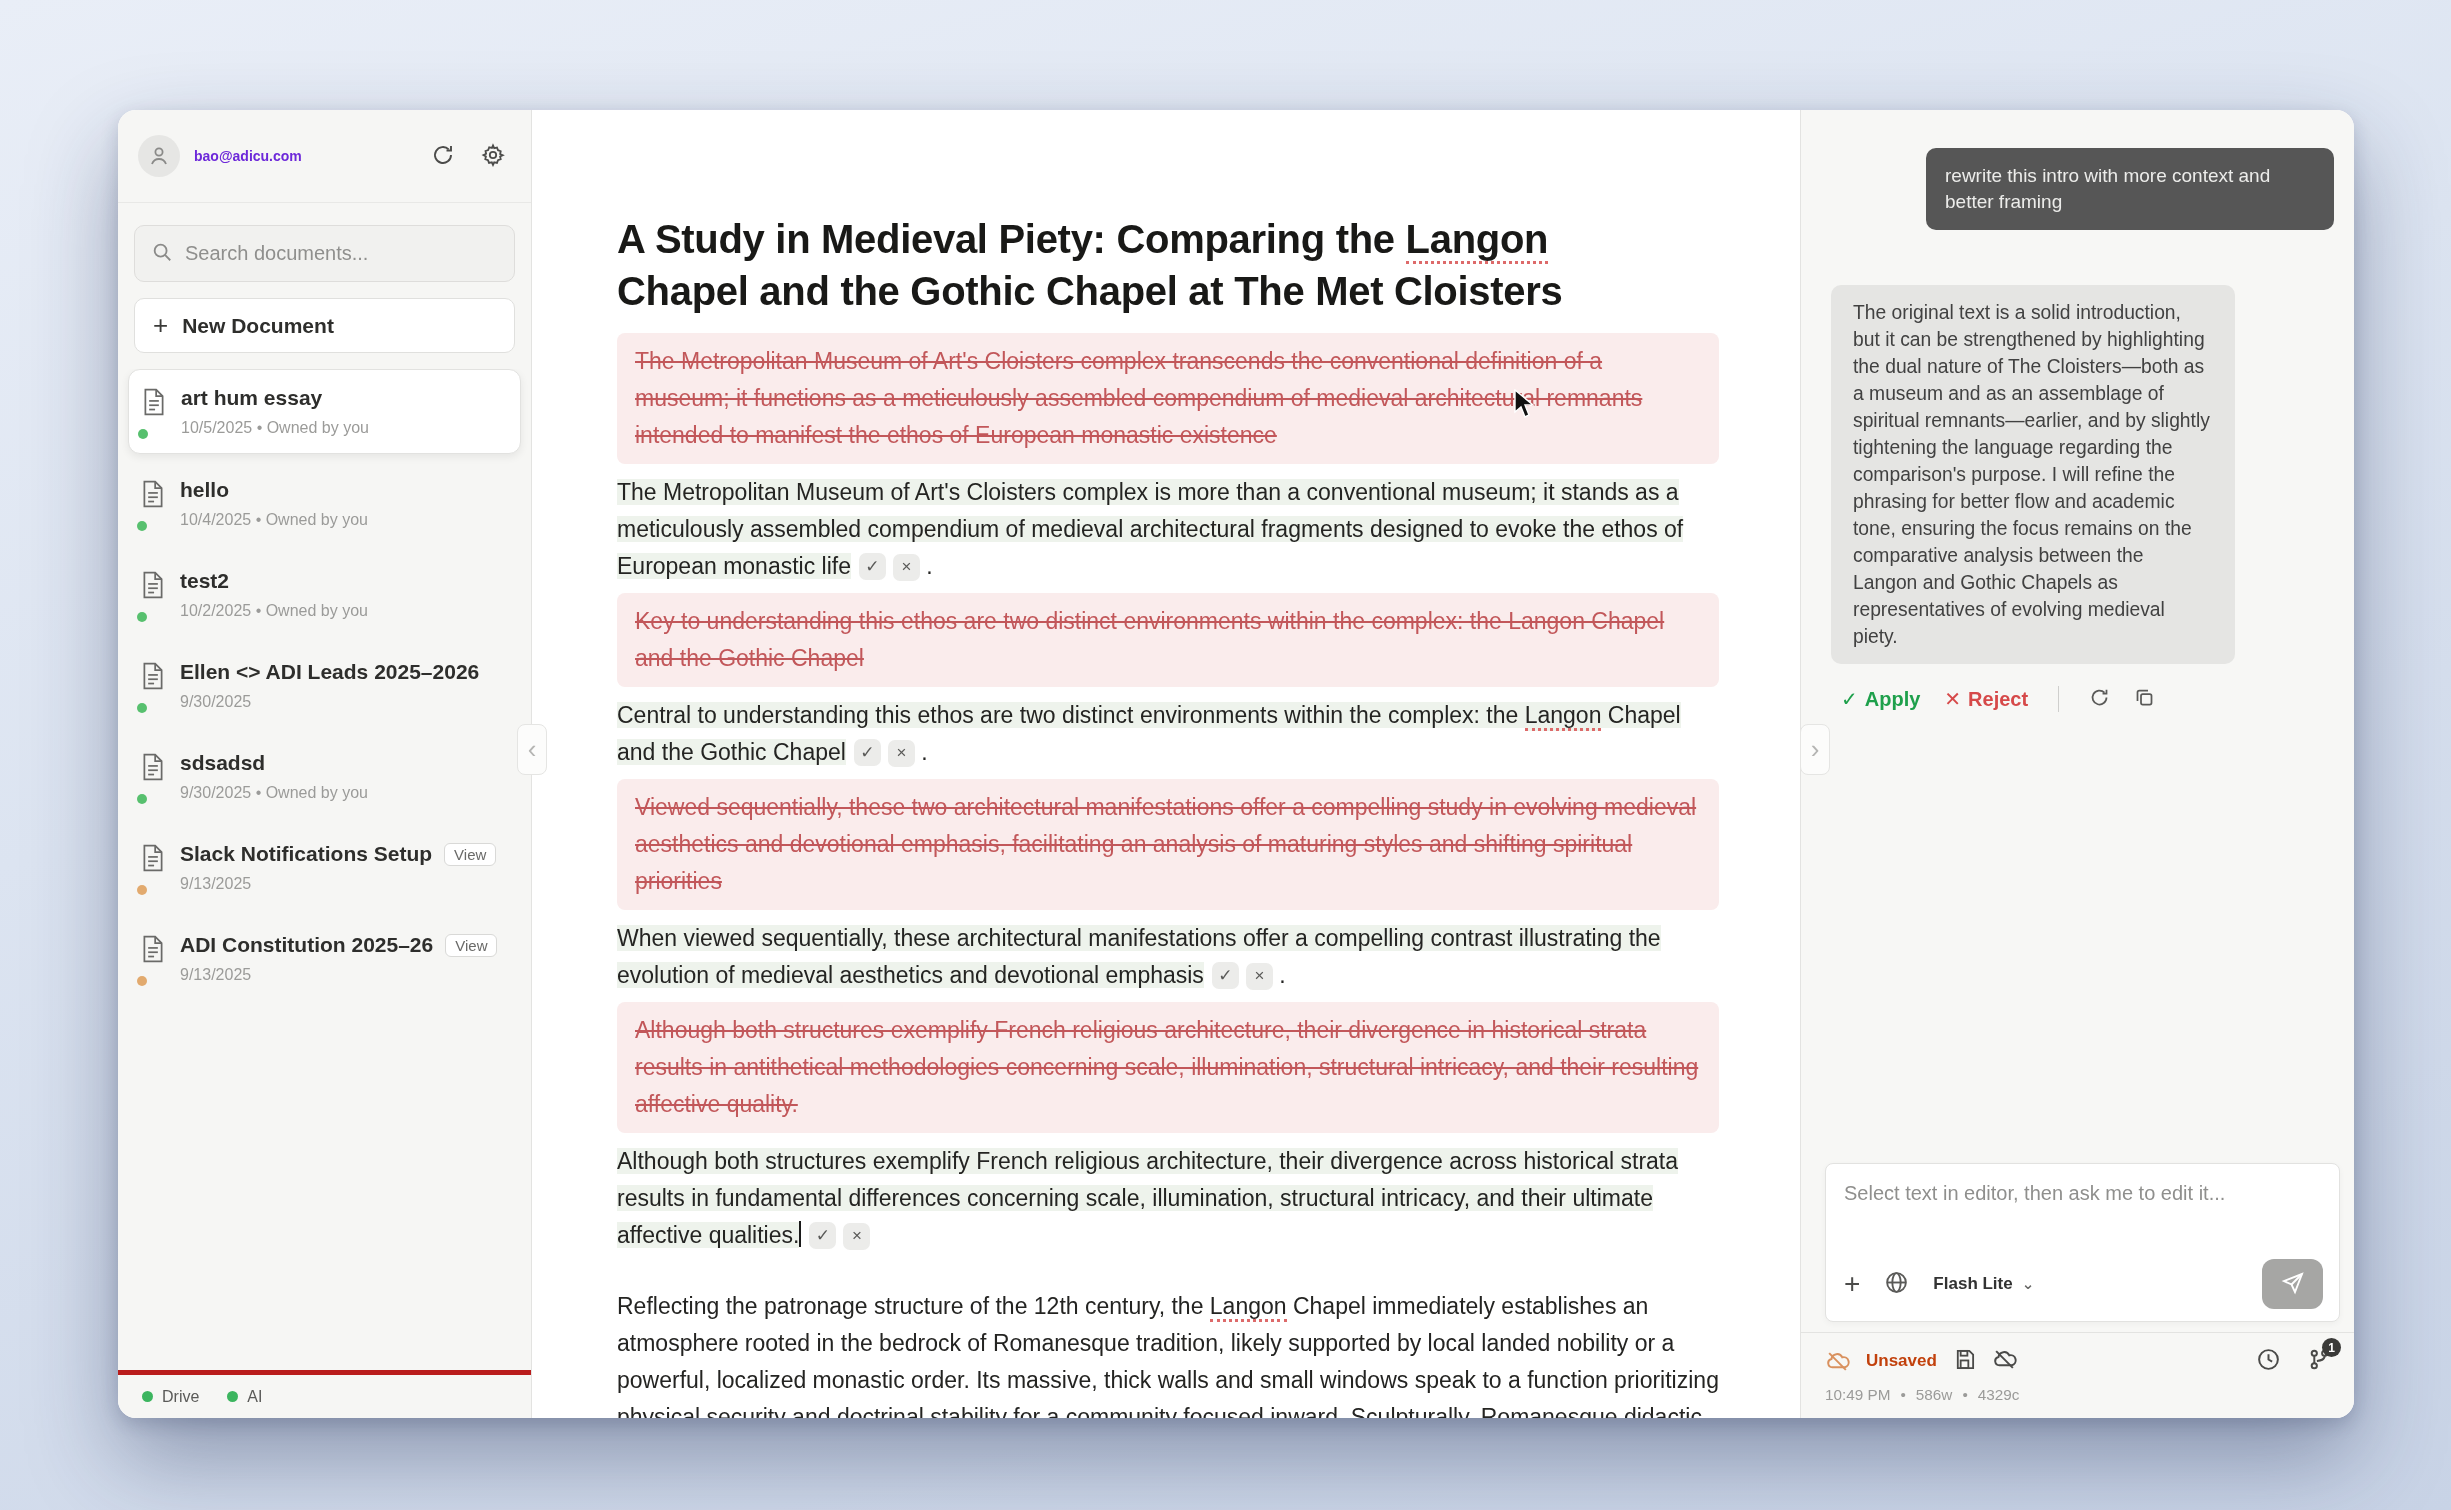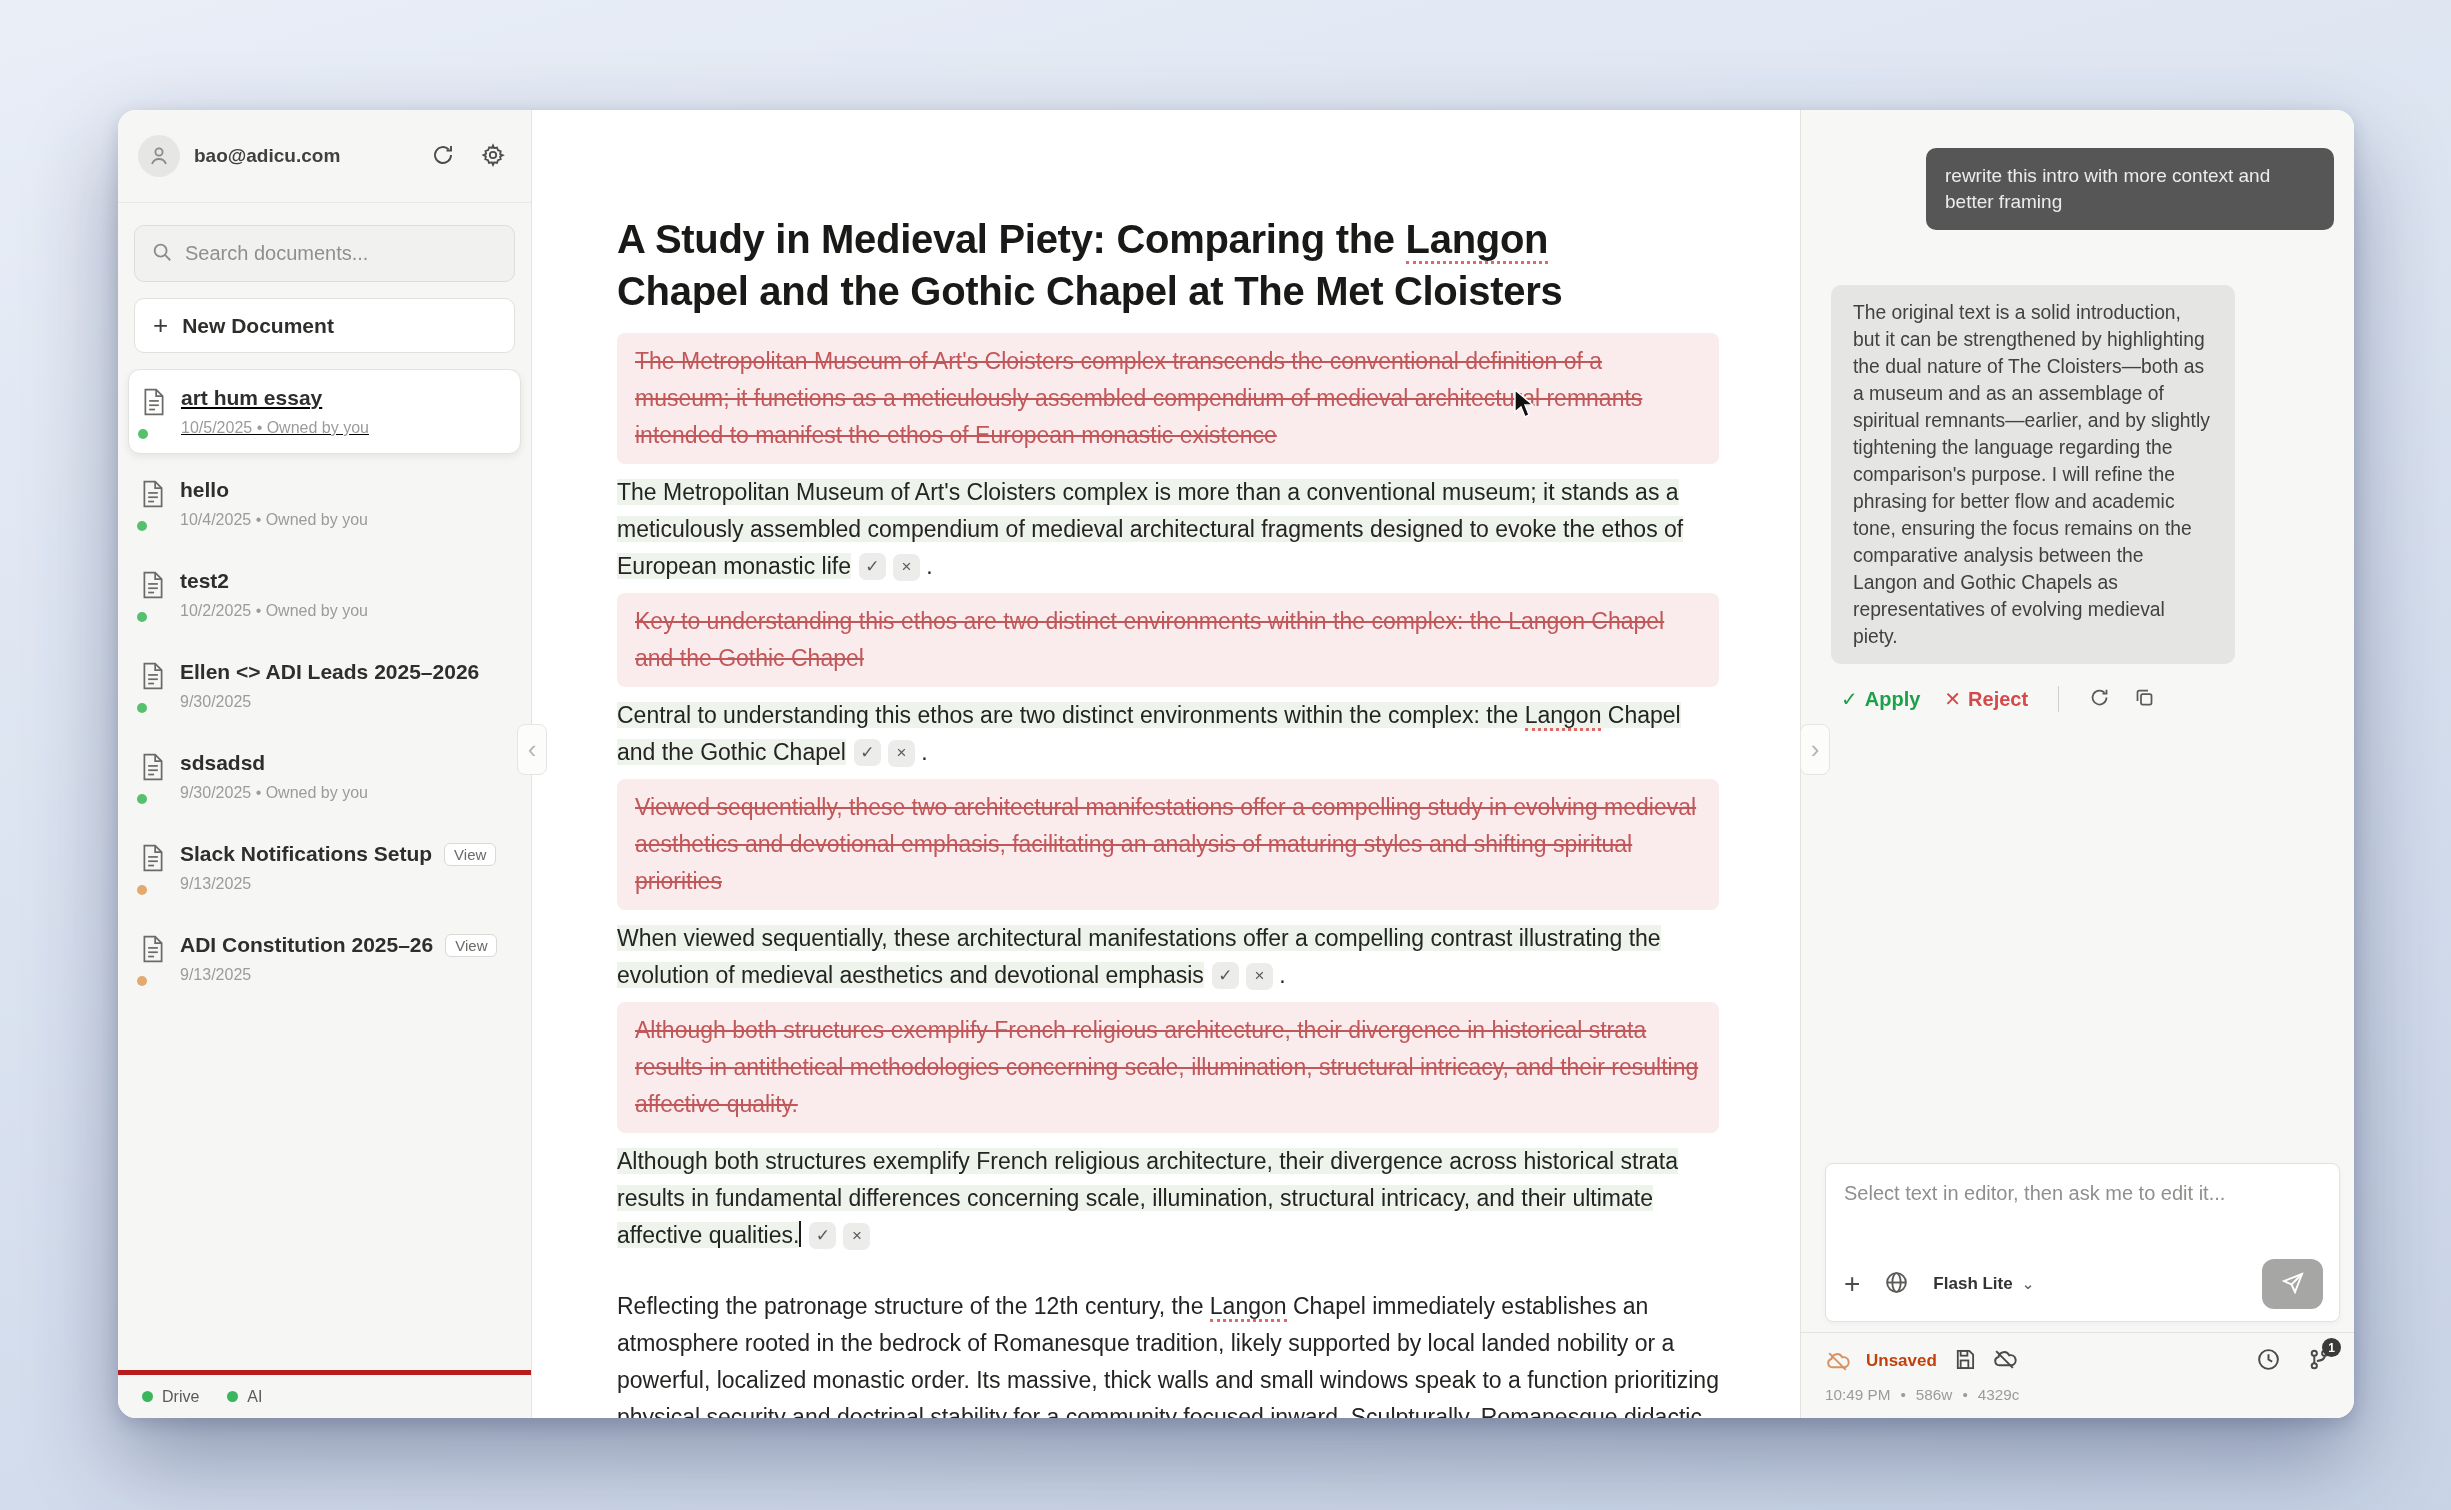--- a/index.html
+++ b/index.html
@@ -11,36 +11,36 @@
   .window { position:absolute; left:118px; top:110px; width:2236px; height:1308px;
     background:#ffffff; border-radius:18px; box-shadow:0 40px 89px rgba(25,40,80,.38), 0 6px 18px rgba(25,40,80,.18); }
 
   
   .sidebar { position:absolute; left:0; top:0; bottom:0; width:414px; background:#f6f6f4;
     border-right:1px solid #e3e3e1; border-radius:18px 0 0 18px; display:flex; flex-direction:column; }
   .sb-header { height:93px; display:flex; align-items:center; gap:14px; padding:0 20px;
     border-bottom:1px solid #e8e8e6; flex:none; }
   .avatar { width:42px; height:42px; border-radius:50%; background:#e6e6e4; color:#8a8a88;
     display:flex; align-items:center; justify-content:center; flex:none; }
-  .sb-email { font-size:19px; font-weight:700; color:#404040; }
+  .sb-email { font-size:14px; font-weight:700; color:#6d28d9; }
   .sb-header .spacer { flex:1; }
   .icon-btn { background:none; border:none; color:#4c4c4a; display:flex; align-items:center;
     justify-content:center; width:36px; height:36px; cursor:pointer; }
   .sb-search { margin:22px 16px 0; height:57px; background:#f1f1ef; border:1px solid #dedddb;
     border-radius:10px; display:flex; align-items:center; gap:12px; padding:0 16px; color:#8a8a88; flex:none; }
   .sb-search input { flex:1; border:none; background:transparent; outline:none; font-size:20px;
     color:#555; font-family:inherit; }
   .sb-search input::placeholder { color:#8f8f8d; }
   .sb-newdoc { margin:16px 16px 0; height:55px; background:#fff; border:1px solid #e0e0de;
     border-radius:10px; display:flex; align-items:center; gap:14px; padding:0 18px; font-size:21px;
     font-weight:700; color:#2e2e2c; cursor:pointer; font-family:inherit; flex:none; }
   .sb-newdoc .plus { font-size:26px; font-weight:400; color:#3a3a38; }
   .sb-list { flex:1; margin-top:16px; padding:0 10px; overflow:hidden; }
   .doc-item { display:flex; gap:14px; padding:16px 12px; border-radius:12px; margin-bottom:8px; cursor:pointer; }
-  .doc-item.active { background:#fff; border:1px solid #e2e2e0; box-shadow:0 3px 8px rgba(0,0,0,.07);text-decoration:underline; }
+  .doc-item.active { background:#fff; border:1px solid #e2e2e0; box-shadow:0 3px 8px rgba(0,0,0,.07); }
   .doc-ic { position:relative; color:#6a6a68; flex:none; margin-top:2px; }
   .doc-ic .dot { position:absolute; left:-3px; bottom:-2px; width:10px; height:10px; border-radius:50%; }
   .doc-ic.ok .dot { background:#57c06e; }
   .doc-ic.warn .dot { background:#e2aa6e; }
   .doc-main { min-width:0; }
   .doc-title-row { display:flex; align-items:center; gap:12px; }
   .doc-title { font-size:21px; font-weight:700; color:#2e2e2c; white-space:nowrap; }
   .view-badge { font-size:15px; color:#6a6a68; border:1px solid #d9d9d7; background:#fff;
     border-radius:6px; padding:2px 9px; flex:none; }
   .doc-meta { font-size:16px; color:#9b9b99; margin-top:9px; }

